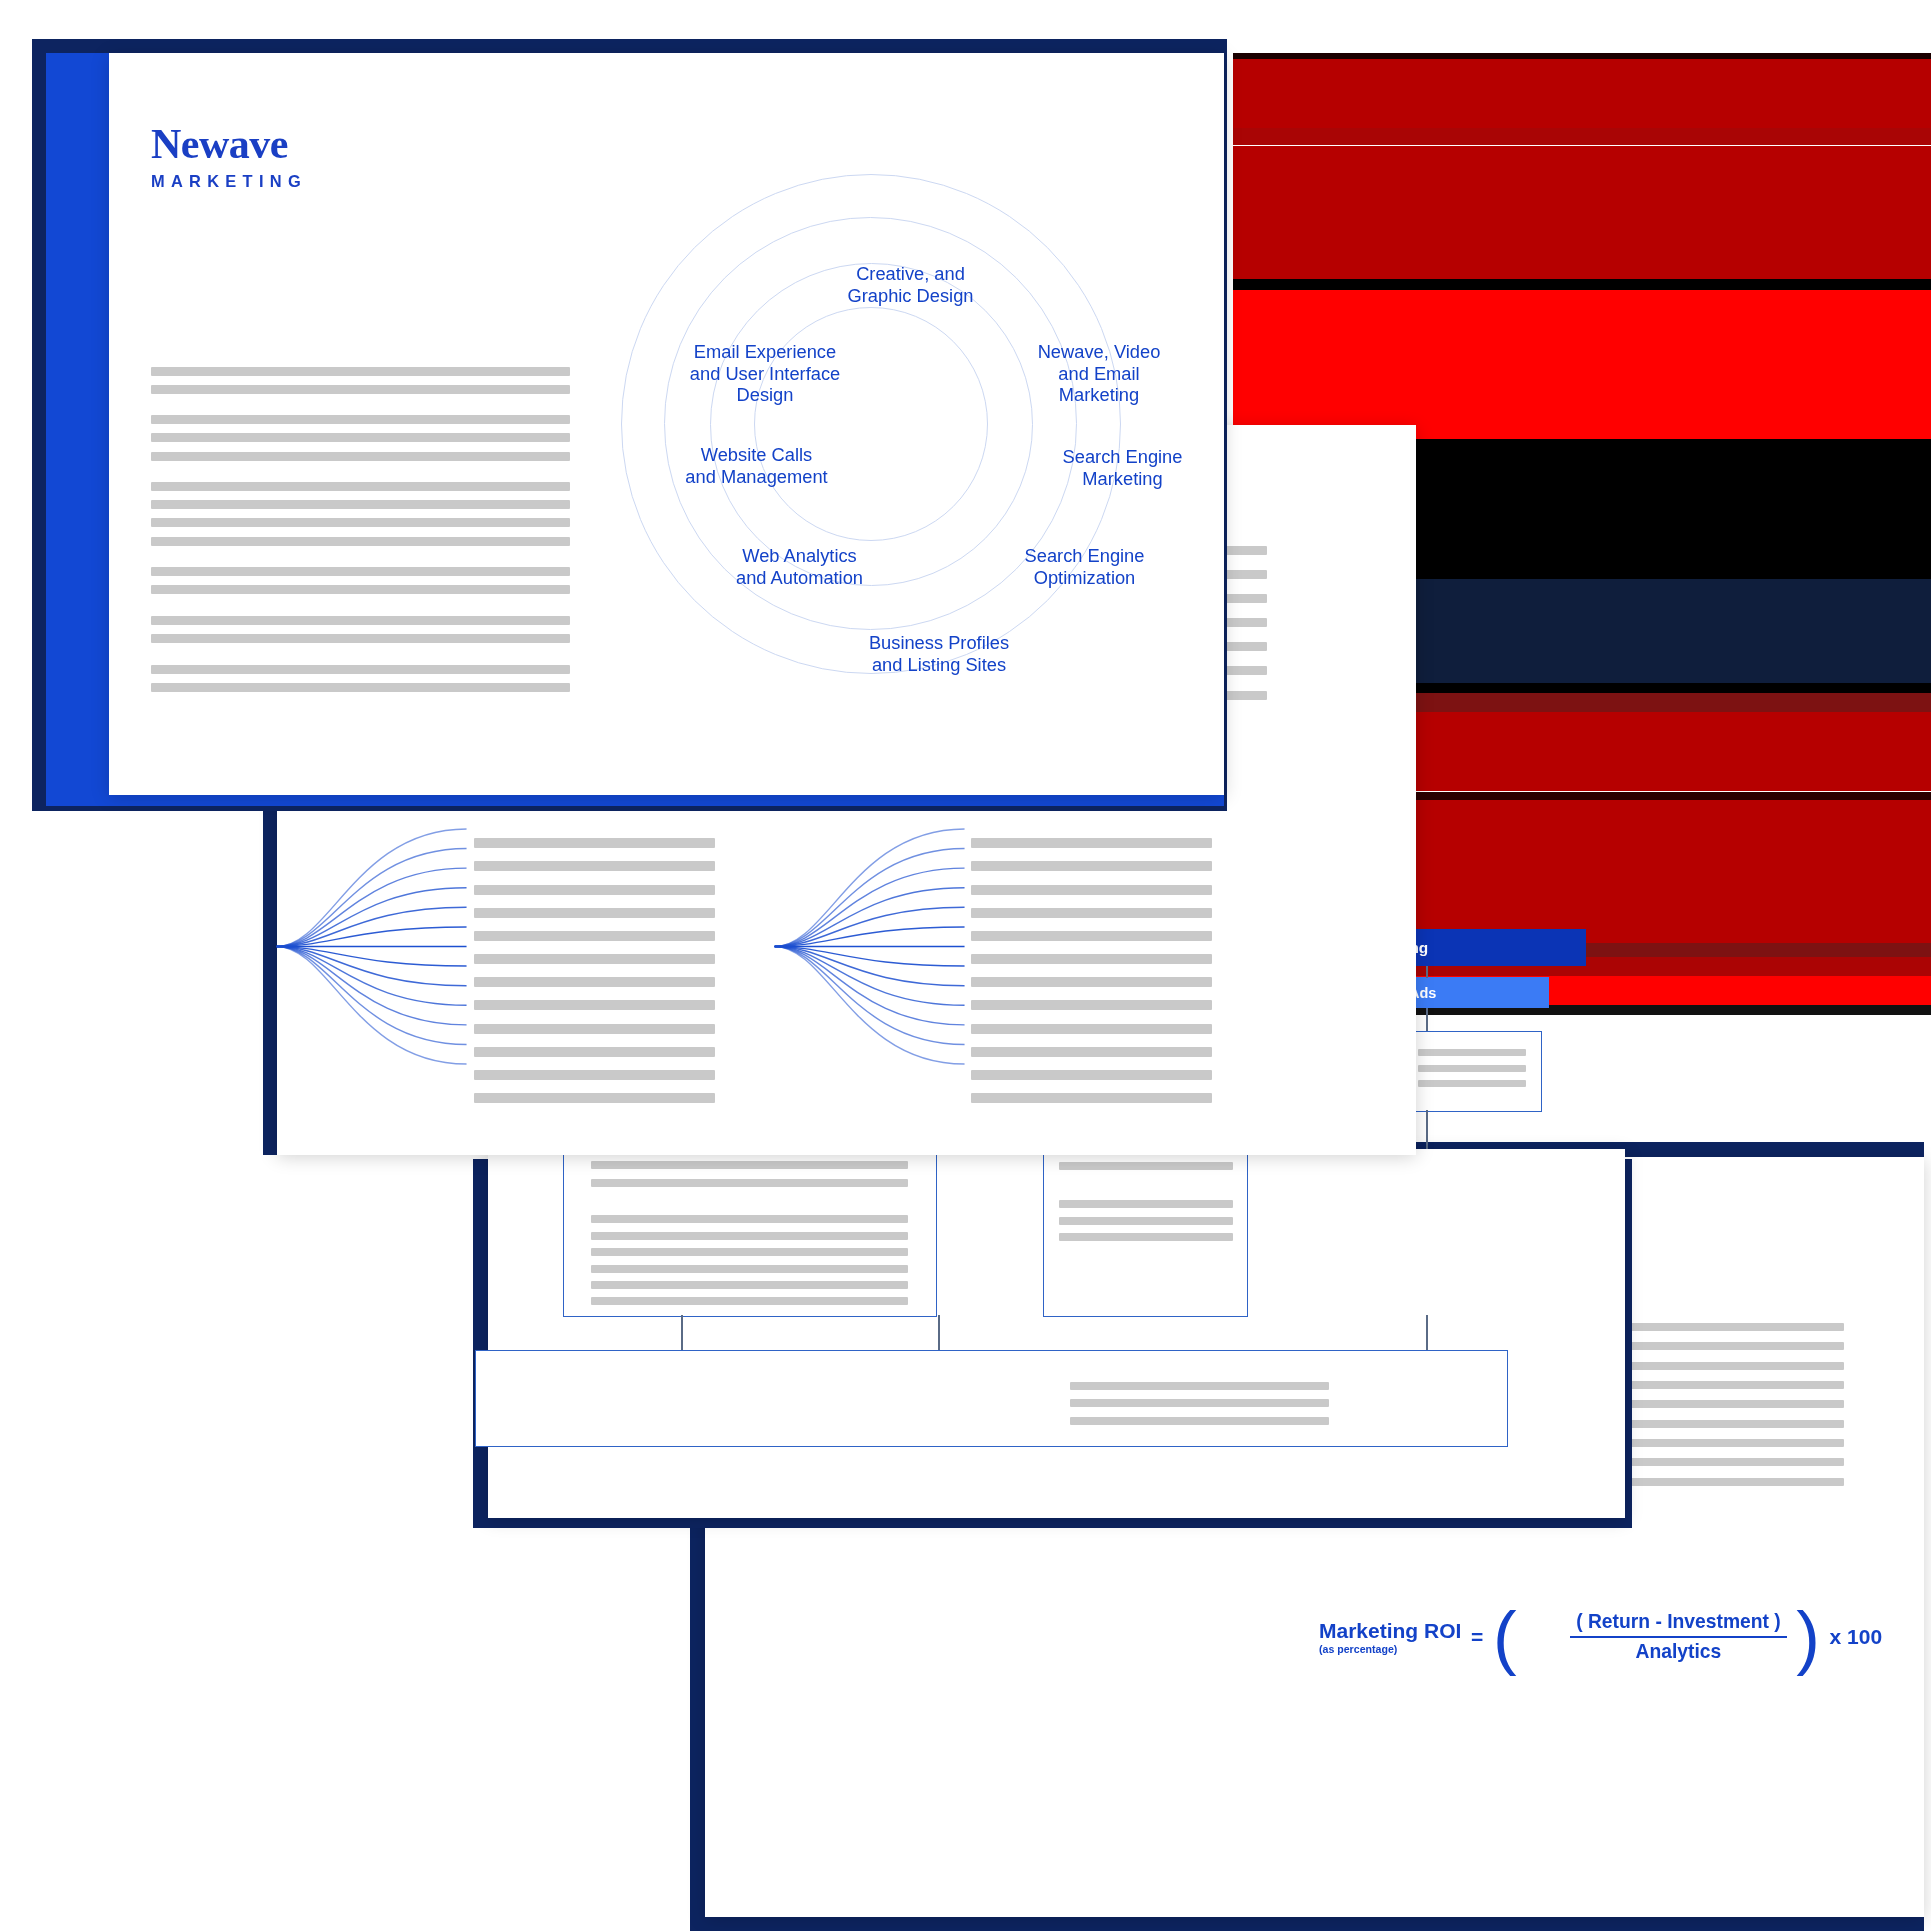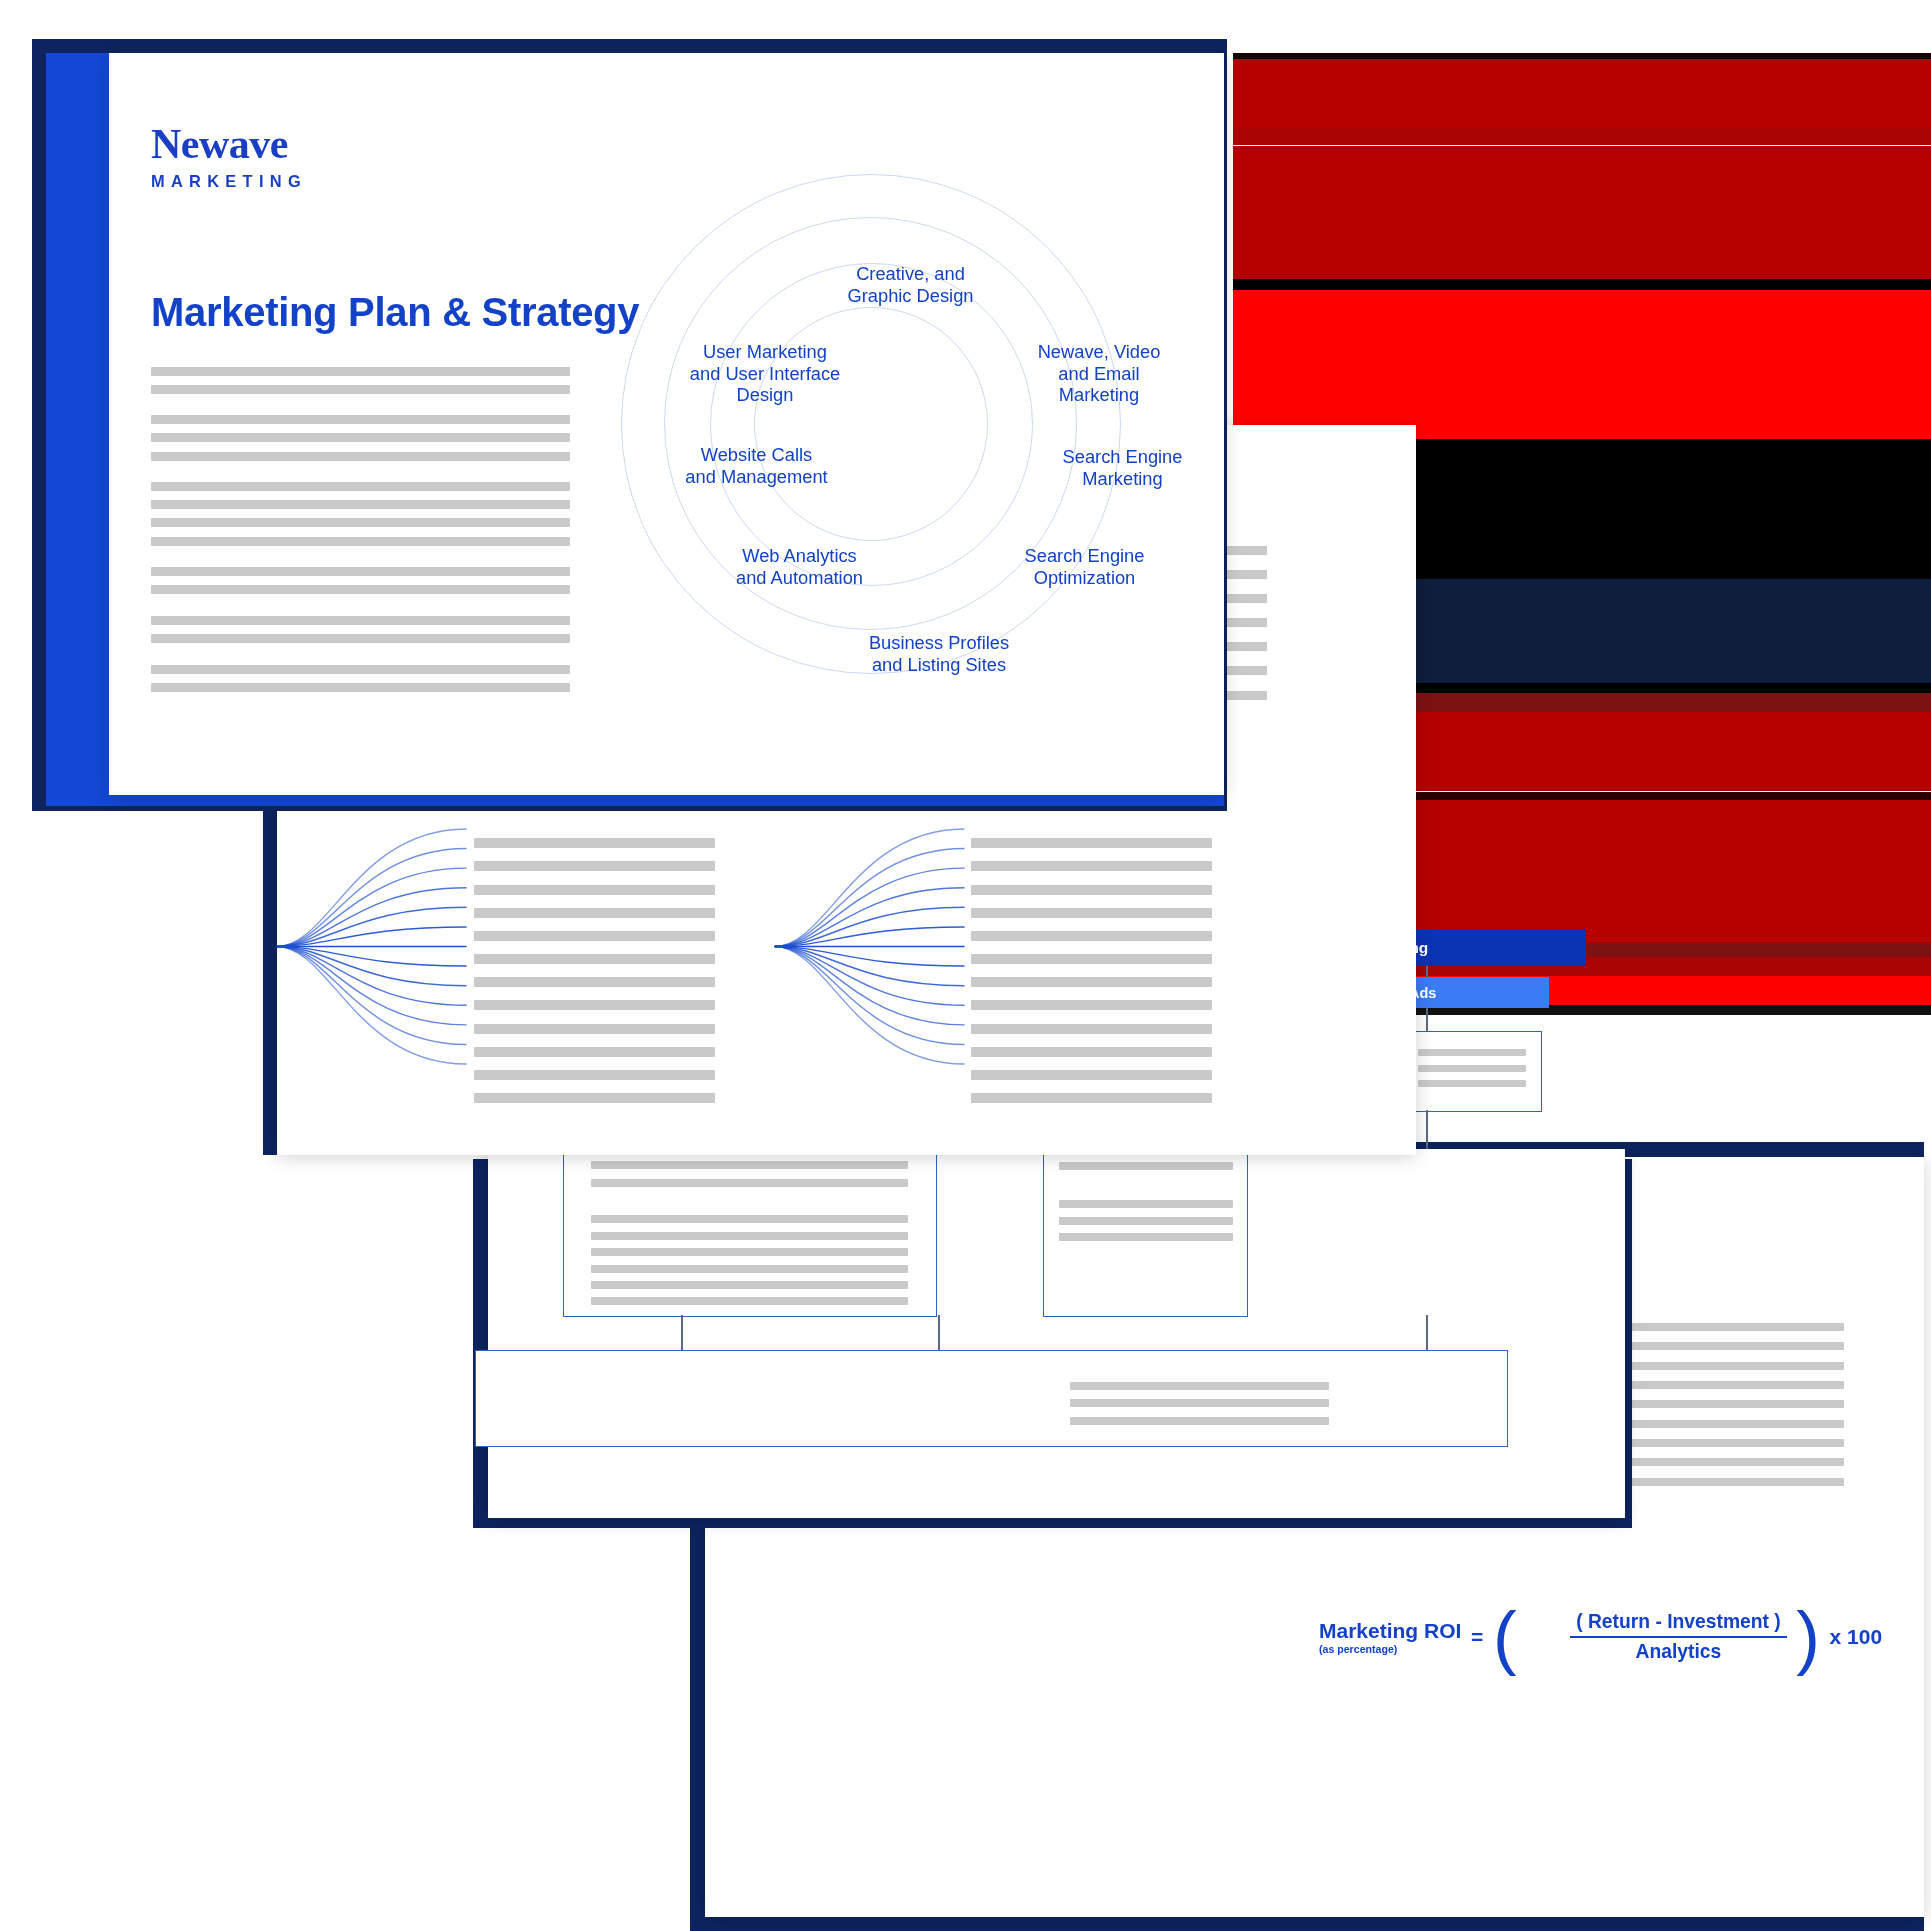--- a/index.html
+++ b/index.html
@@ -406,21 +406,20 @@
 
   <div class="navyframe" style="left:32px;top:39px;width:1195px;height:772px;"></div>
   <div class="blueframe" style="left:46px;top:53px;width:1178px;height:753px;"></div>
   <div class="sheet sheet-shadow" style="left:109px;top:53px;width:1115px;height:742px;">
 
     <div style="position:absolute;left:42px;top:70px;">
       <div class="logo-word">Newave</div>
       <div class="logo-sub">MARKETING</div>
     </div>
 
-    <div class="cover-title" style="position:absolute;left:42px;top:237px;">Marketing Plan &amp; Strategy</div>
 
     <div>
       <div class="ln" style="left:42px;top:314px;width:419px;height:8.7px;"></div>
       <div class="ln" style="left:42px;top:332px;width:419px;height:8.7px;"></div>
       <div class="ln" style="left:42px;top:362px;width:419px;height:8.7px;"></div>
       <div class="ln" style="left:42px;top:380px;width:419px;height:8.7px;"></div>
       <div class="ln" style="left:42px;top:399px;width:419px;height:8.7px;"></div>
       <div class="ln" style="left:42px;top:429px;width:419px;height:8.7px;"></div>
       <div class="ln" style="left:42px;top:447px;width:419px;height:8.7px;"></div>
       <div class="ln" style="left:42px;top:465px;width:419px;height:8.7px;"></div>
@@ -470,20 +469,20 @@
       <div>Web Analytics</div>
       <div>and Automation</div>
     </div>
 
     <div class="wlabel" style="left:546px;top:391px;width:203px;">
       <div>Website Calls</div>
       <div>and Management</div>
     </div>
 
     <div class="wlabel" style="left:550px;top:288px;width:212px;">
-      <div>User Marketing</div>
+      <div>Email Experience</div>
       <div>and User Interface</div>
       <div>Design</div>
     </div>
   </div>
 
 </div>
 
 
 </body></html>

